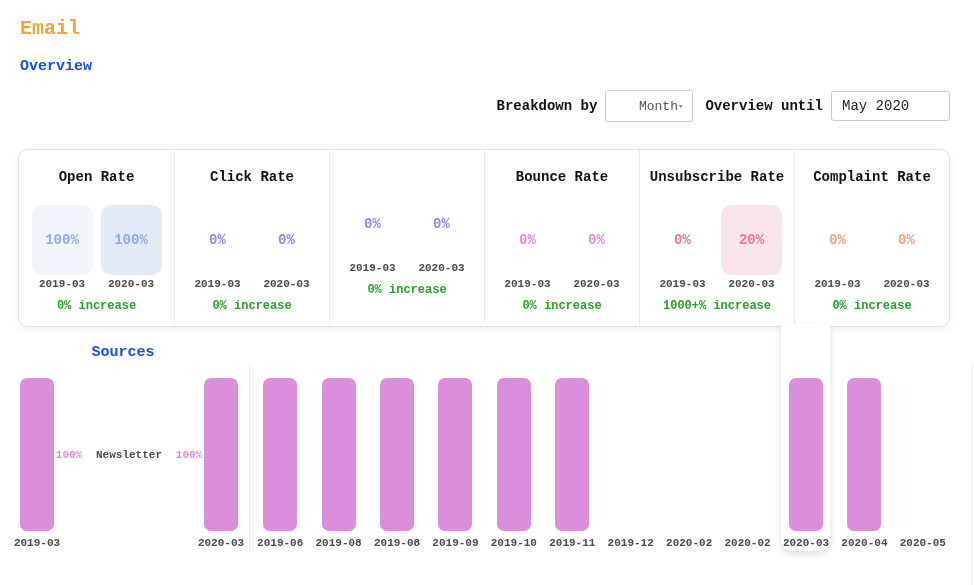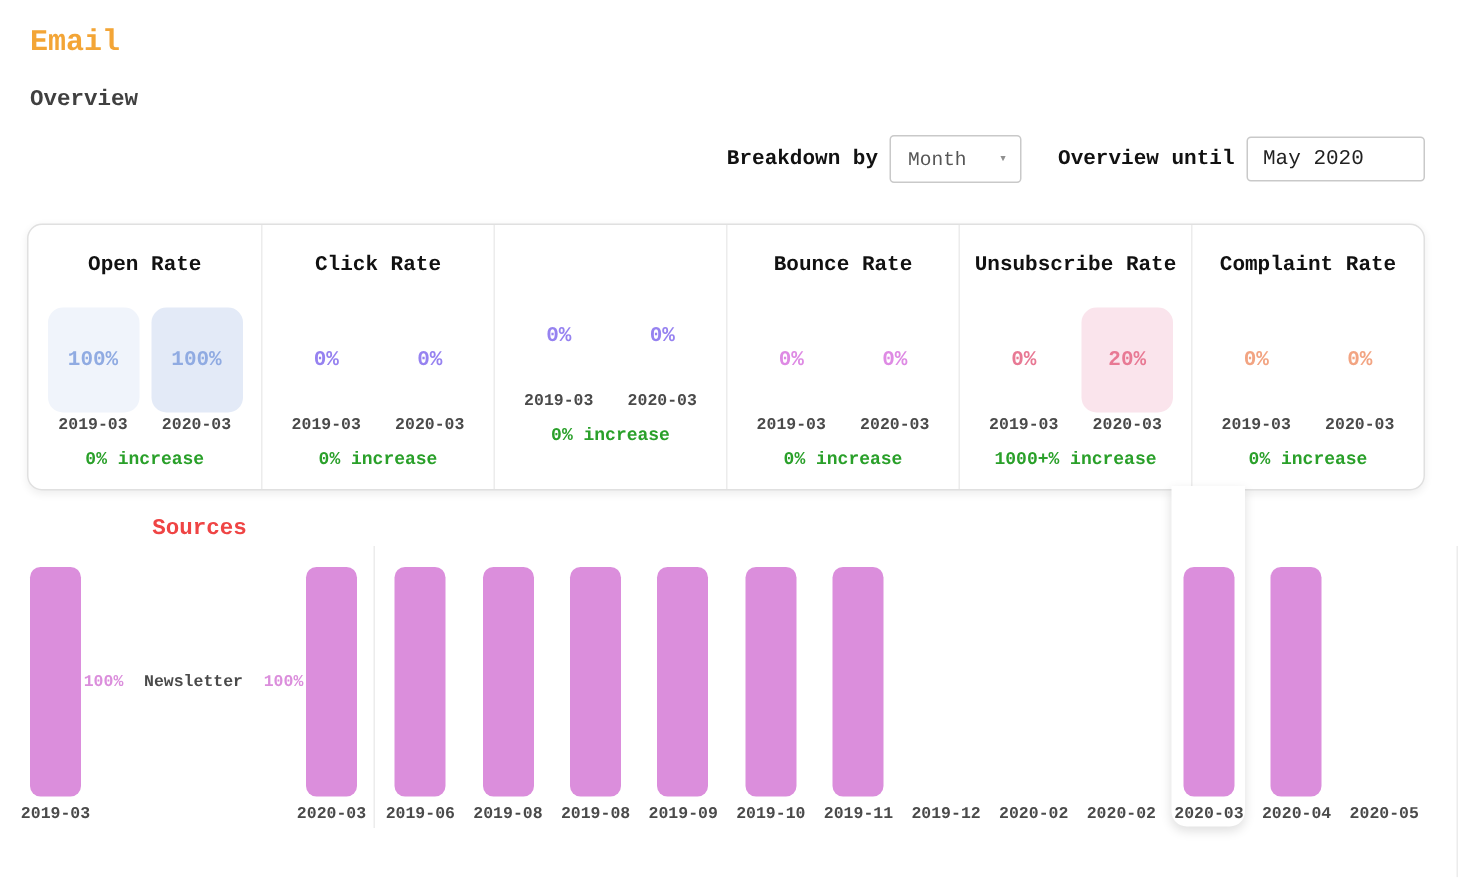--- a/index.html
+++ b/index.html
@@ -7,21 +7,21 @@
        font-family:Liberation Mono, monospace;}
 
   
   .page-title{position:absolute;left:20px;top:17px;font-size:20px;font-weight:700;}
   .page-subtitle{position:absolute;left:20px;top:58px;font-size:15px;font-weight:700;cursor:pointer;}
 
   
   .controls{position:absolute;top:90px;right:24px;display:flex;align-items:center;}
   .ctl-label{font-size:14px;font-weight:700;color:#111;}
   .select-box{width:66px;height:30px;border:1px solid #c9c9c9;border-radius:3px;background:#fff;
-              margin:0 24px 0 8px;display:flex;align-items:center;justify-content:space-between;
+              margin:0 12px 0 8px;display:flex;align-items:center;justify-content:flex-end;
               padding:0 9px 0 11px;cursor:pointer;}
   .select-value{font-size:13px;color:#555;}
   .select-arrow{font-size:9px;color:#909090;}
   .text-input{width:97px;height:28px;border:1px solid #c9c9c9;border-radius:3px;margin-left:8px;
               padding:0 10px;font-size:14px;color:#222;font-family:inherit;outline:none;}
 
   
   .stats-panel{position:absolute;left:18px;top:149px;width:932px;height:178px;background:#fff;
                border:1px solid #e0e0e0;border-radius:10px;box-shadow:0 2px 6px rgba(0,0,0,0.07);
                display:grid;grid-template-columns:repeat(6,1fr);z-index:5;box-sizing:border-box;}
@@ -33,38 +33,38 @@
               justify-content:center;font-size:14px;font-weight:700;}
   .dates-row{display:flex;justify-content:center;gap:8px;margin-top:3px;}
   .date-label{width:61px;font-size:11px;font-weight:700;color:#4a4a4a;}
   .increase-label{margin-top:9px;font-size:12px;font-weight:700;}
 
   
   .tooltip-tail{position:absolute;left:781px;top:324px;width:49px;height:227px;background:#fff;
                 border-radius:0 0 10px 10px;box-shadow:0 3px 7px rgba(0,0,0,0.13);z-index:6;}
 
   
-  .sources-title{position:absolute;left:25px;top:344px;width:216px;text-align:center;
-                 font-size:15px;font-weight:700;color:#ef4444;}
+  .sources-title{position:absolute;left:15px;top:344px;width:216px;text-align:center;
+                 font-size:15px;font-weight:700;color:#1d4ed8;}
   .chart{position:absolute;left:0;top:0;width:974px;height:585px;}
   .chart-divider{position:absolute;left:249px;top:364px;width:1px;height:188px;background:#ececec;}
   .chart-right-line{position:absolute;left:971px;top:364px;width:1px;height:221px;background:#ececec;}
   .bar{position:absolute;width:34px;border-radius:7px;cursor:pointer;z-index:1;}
   .bar-label{position:absolute;top:537px;width:60px;text-align:center;font-size:11px;
              font-weight:700;color:#4a4a4a;z-index:1;}
   .comp-label{position:absolute;top:449px;font-size:11px;font-weight:700;transform:translateX(-50%);
               white-space:nowrap;}
 </style>
 </head>
 <body>
 
 <div id="app">
 
   <div class="page-title" style="color: rgb(243, 165, 54);">Email</div>
-  <div class="page-subtitle" style="color: #404040;">Overview</div>
+  <div class="page-subtitle" style="color: #1d4ed8;">Overview</div>
 
   <div class="controls">
     <span class="ctl-label">Breakdown by</span>
     <div class="select-box">
       <span class="select-value">Month</span>
       <span class="select-arrow">▾</span>
     </div>
     <span class="ctl-label">Overview until</span>
     <input class="text-input" type="text" value="May 2020" style="">
   </div>

